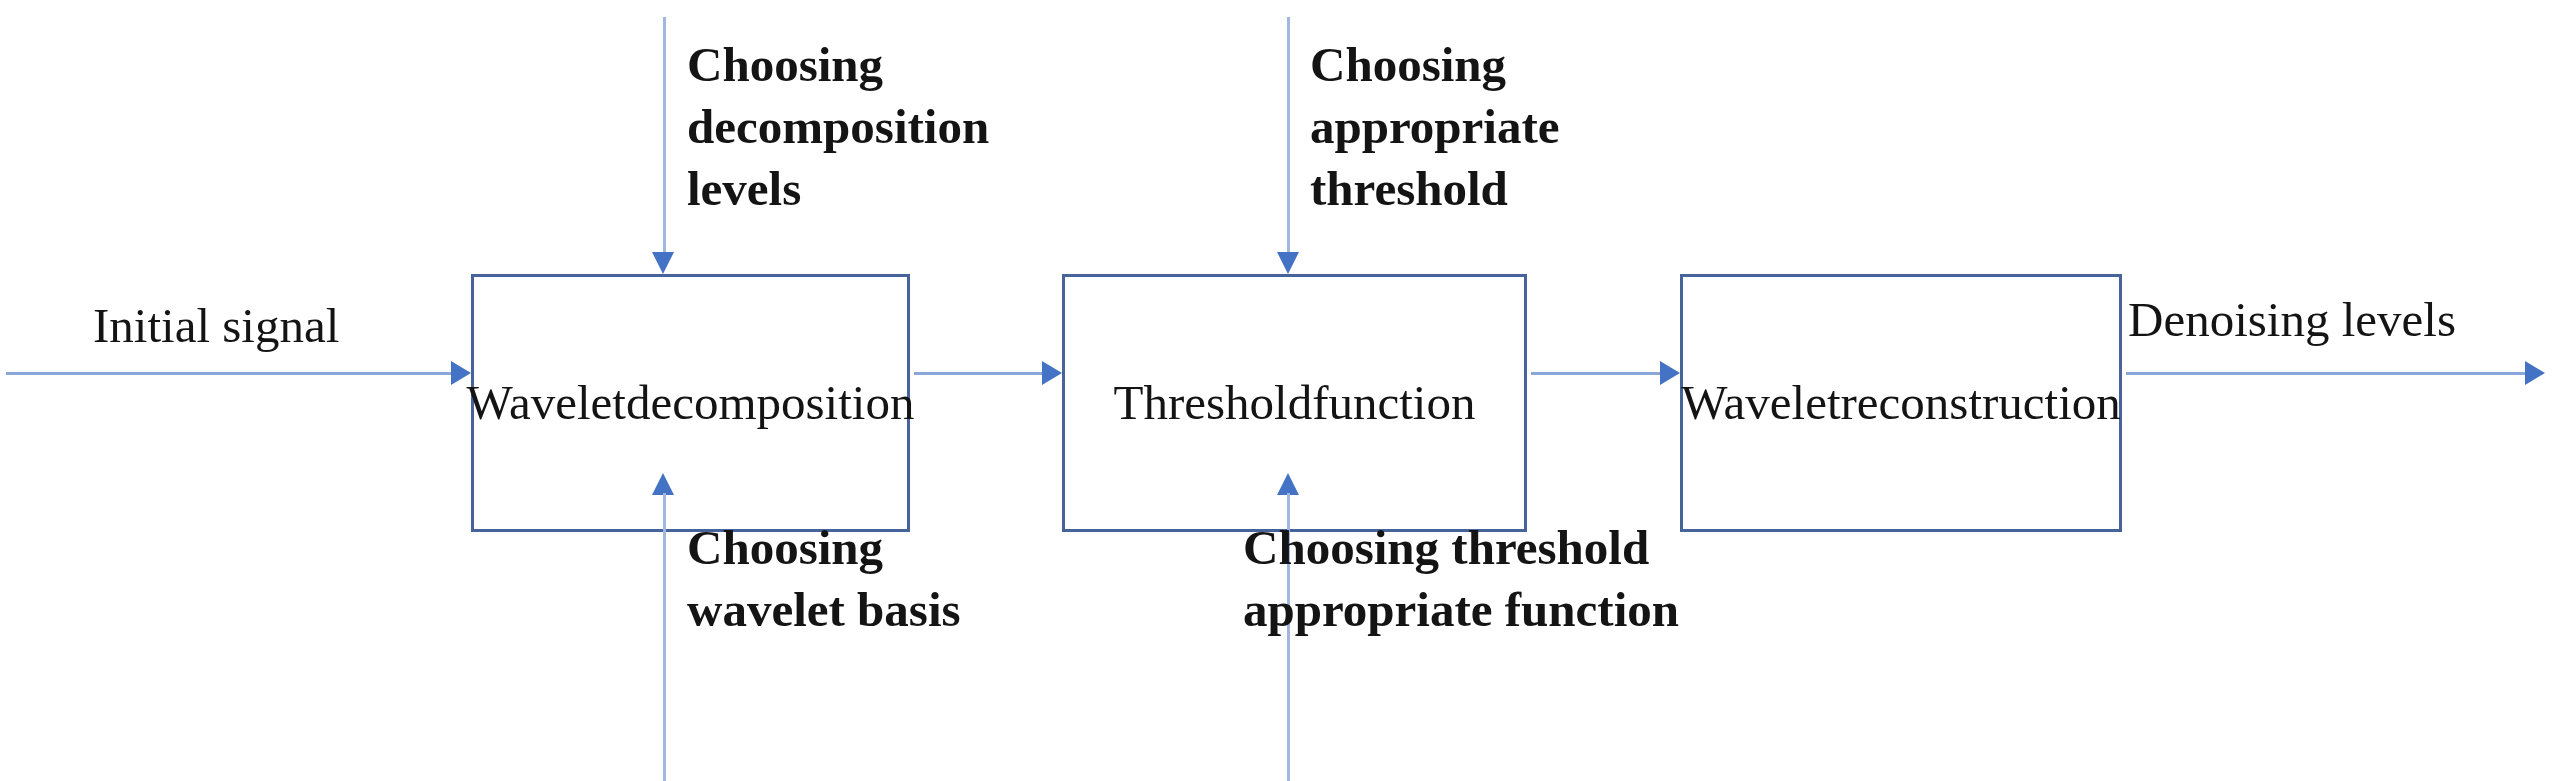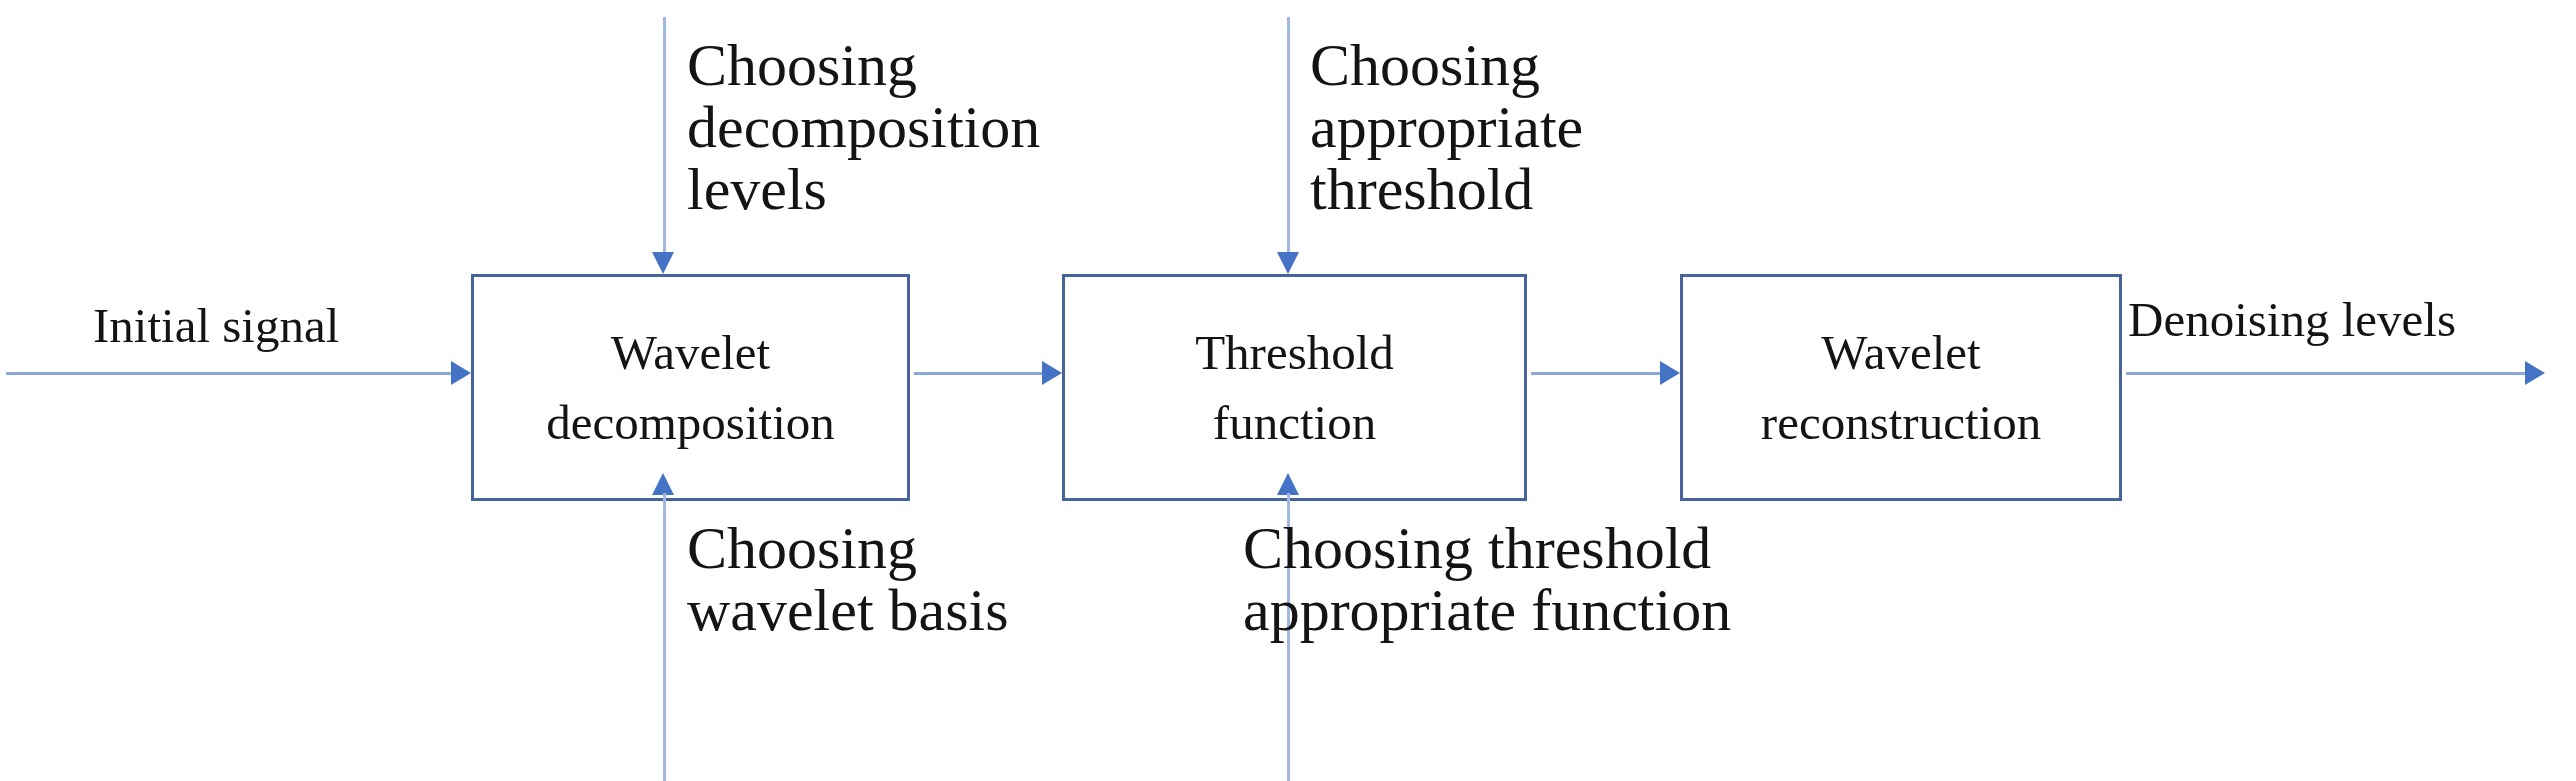--- a/index.html
+++ b/index.html
@@ -8,46 +8,46 @@
     width: 2576px;
     height: 782px;
     background: var(--background, #ffffff);
     overflow: hidden;
     font-family: "Liberation Serif", "DejaVu Serif", serif;
     color: var(--text, #141414);
   }
   .box {
     position: absolute;
     top: 274px;
-    height: 227px;
+    height: 258px;
     border: 3.4px solid var(--box-border, #46639b);
     box-sizing: border-box;
     background: #ffffff;
     display: flex;
-    flex-direction: column;
     align-items: center;
     justify-content: center;
     text-align: center;
   }
   .box span {
     display: block;
     font-size: 49px;
     line-height: 70px;
     white-space: nowrap;
   }
   .flow-label {
     position: absolute;
     font-size: 49px;
     line-height: 62px;
     white-space: nowrap;
   }
   .annotation {
     position: absolute;
-    font-size: 60px;
+    font-size: 49px;
     line-height: 62px;
+    font-weight: bold;
   }
   .annotation span { display: block; white-space: nowrap; }
   .hline {
     position: absolute;
     height: 2.7px;
     top: 372px;
     background: var(--line-horizontal, #8ba6d8);
   }
   .vline {
     position: absolute;

